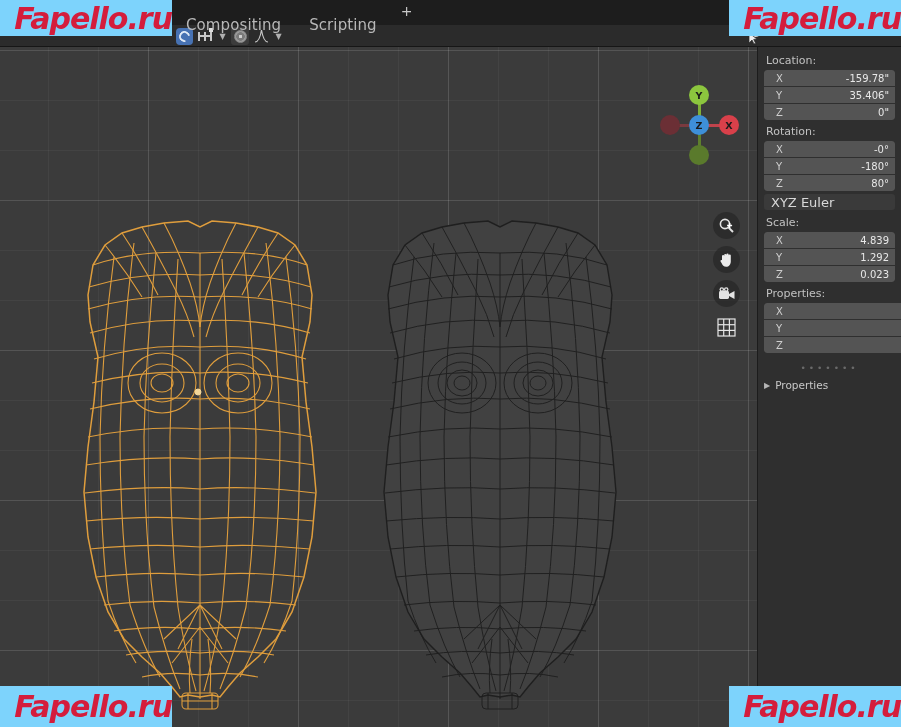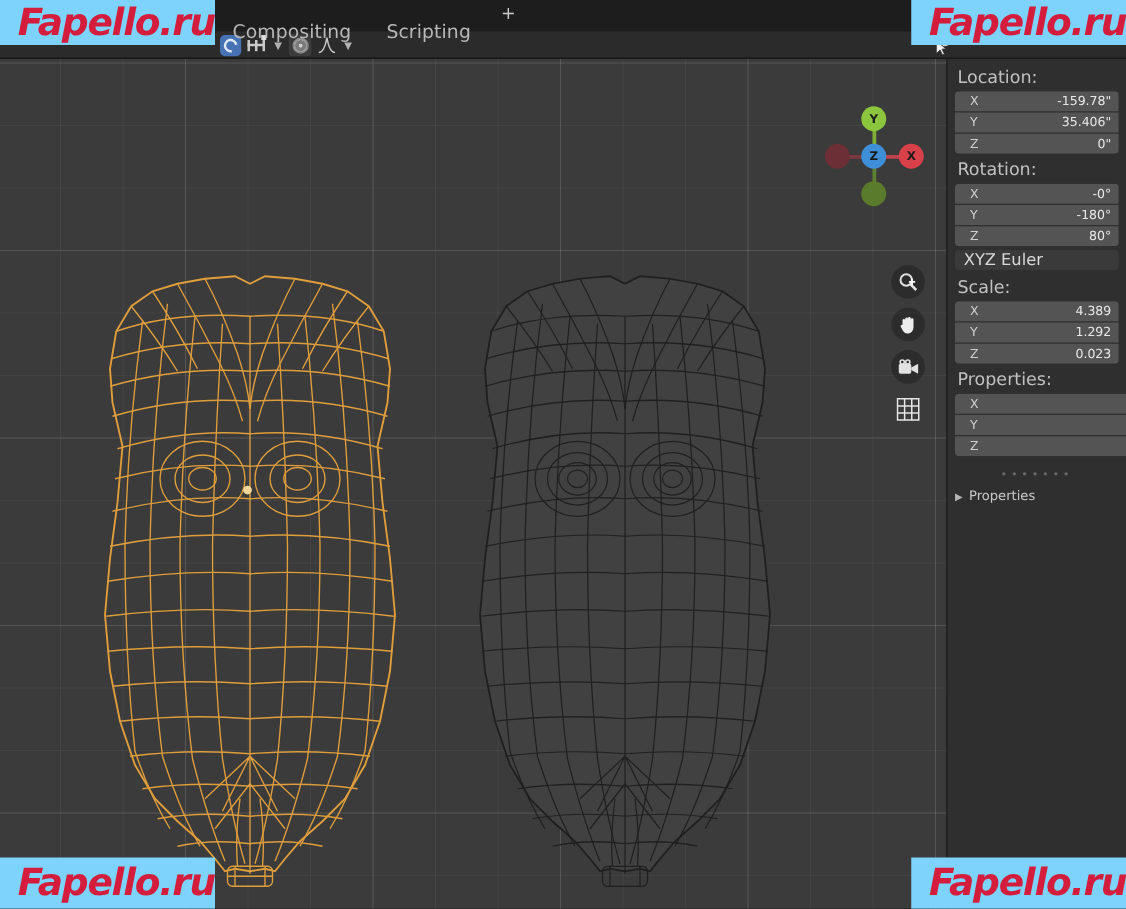--- a/index.html
+++ b/index.html
@@ -76,21 +76,21 @@
   .navbtn { width:27px; height:27px; border-radius:50%; background:#23232399;
     display:flex; align-items:center; justify-content:center; }
   .navbtn svg { display:block; }
 
   
   .npanel { position:absolute; left:757px; top:31px; width:144px; bottom:0;
     background:#2f2f2f; border-left:1px solid #1c1c1c; }
   .panelhdr { display:flex; align-items:center; gap:4px; padding:5px 6px 4px 6px;
     color:#c8c8c8; font-size:10.5px; }
   .panelhdr .tw { font-size:8px; color:#b5b5b5; }
-  .plabel { color:#c1c1c1; font-size:14px; padding:2px 0 2px 8px; }
+  .plabel { color:#c1c1c1; font-size:11px; padding:2px 0 2px 8px; }
   .fgroup { margin:1px 6px 3px 6px; border-radius:3px; overflow:hidden; }
   .fld { display:flex; align-items:center; justify-content:space-between;
     background:#545454; height:16px; padding:0 6px; margin-bottom:1px;
     font-size:10px; color:#dedede; }
   .fld .k { color:#cfcfcf; padding-left:6px; }
   .fld .v { color:#e8e8e8; }
   .fgroup .fld:first-child { border-radius:3px 3px 0 0; }
   .fgroup .fld:last-child { border-radius:0 0 3px 3px; margin-bottom:0; }
   .wide { margin:1px 0 3px 6px; width:152px; }
   .enumfld { margin:2px 6px 4px 6px; background:#3a3a3a; height:16px;
@@ -347,21 +347,21 @@
     </div>
 
     <div class="enumfld">
       <span>XYZ Euler</span>
     </div>
 
     <div class="plabel">Scale:</div>
     <div class="fgroup">
       <div class="fld">
         <span class="k">X</span>
-        <span class="v">4.389</span>
+        <span class="v">4.839</span>
       </div>
       <div class="fld">
         <span class="k">Y</span>
         <span class="v">1.292</span>
       </div>
       <div class="fld">
         <span class="k">Z</span>
         <span class="v">0.023</span>
       </div>
     </div>

